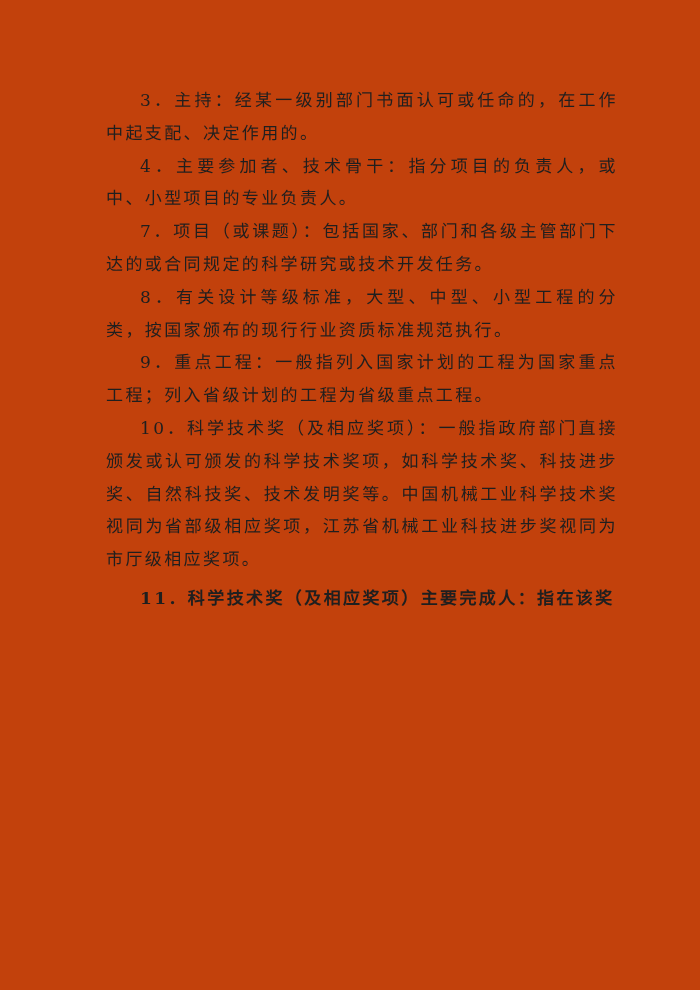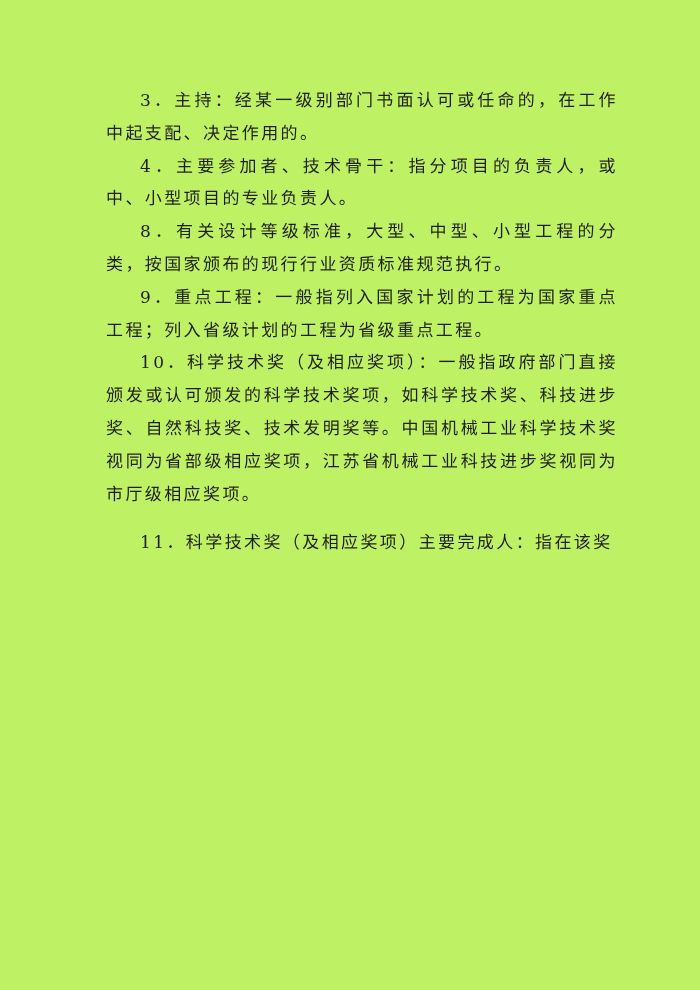--- a/index.html
+++ b/index.html
@@ -11,21 +11,21 @@
     width: 700px;
     height: 990px;
     position: relative;
     overflow: hidden;
   }
   .page {
     position: absolute;
     left: 0; top: 0;
     width: 700px;
     height: 990px;
-    background: #bef264;
+    background: #c2410c;
   }
   .text-block {
     position: absolute;
     left: 106px;
     top: 84px;
     width: 512px;
     font-family: "DejaVu Serif", "Liberation Serif", serif;
     font-size: 17px;
     line-height: 32.8px;
     letter-spacing: 2.4px;
@@ -33,28 +33,30 @@
     text-align: justify;
     text-justify: inter-character;
   }
   .para {
     margin: 0;
     padding: 0;
     text-indent: 2em;
     word-break: normal;
   }
   .para.gap-before {
-    margin-top: 16px;
+    margin-top: 6px;
+    font-weight: bold;
   }
 </style>
 </head>
 <body>
 
 <div class="page">
   <div class="text-block">
     <p class="para">3．主持：经某一级别部门书面认可或任命的，在工作中起支配、决定作用的。</p>
     <p class="para">4．主要参加者、技术骨干：指分项目的负责人，或中、小型项目的专业负责人。</p>
+    <p class="para">7．项目（或课题）：包括国家、部门和各级主管部门下达的或合同规定的科学研究或技术开发任务。</p>
     <p class="para">8．有关设计等级标准，大型、中型、小型工程的分类，按国家颁布的现行行业资质标准规范执行。</p>
     <p class="para">9．重点工程：一般指列入国家计划的工程为国家重点工程；列入省级计划的工程为省级重点工程。</p>
     <p class="para">10．科学技术奖（及相应奖项）：一般指政府部门直接颁发或认可颁发的科学技术奖项，如科学技术奖、科技进步奖、自然科技奖、技术发明奖等。中国机械工业科学技术奖视同为省部级相应奖项，江苏省机械工业科技进步奖视同为市厅级相应奖项。</p>
     <p class="para gap-before">11．科学技术奖（及相应奖项）主要完成人：指在该奖</p>
   </div>
 </div>
 
 </body></html>

